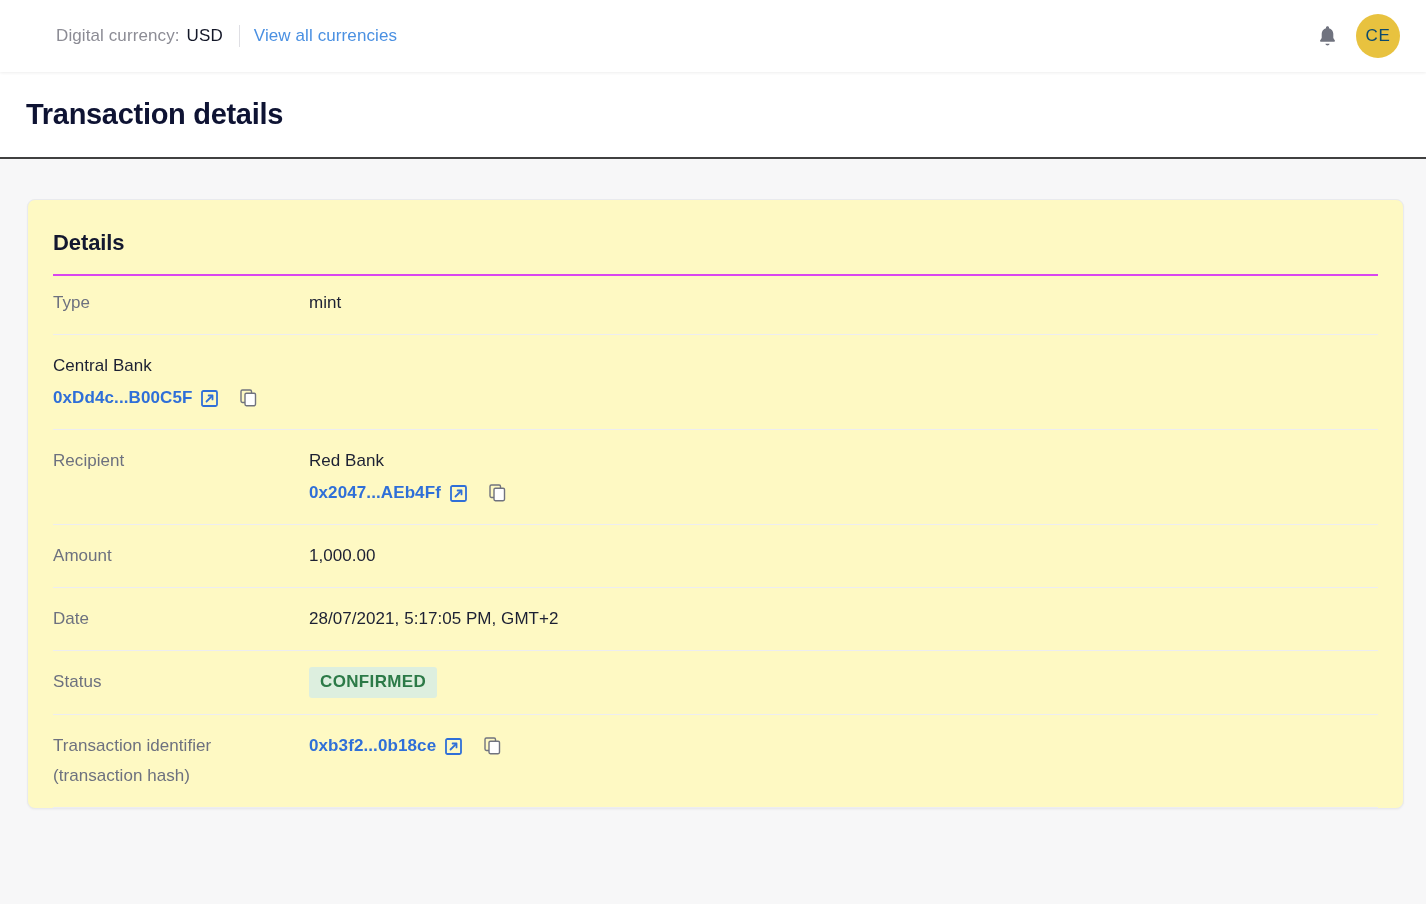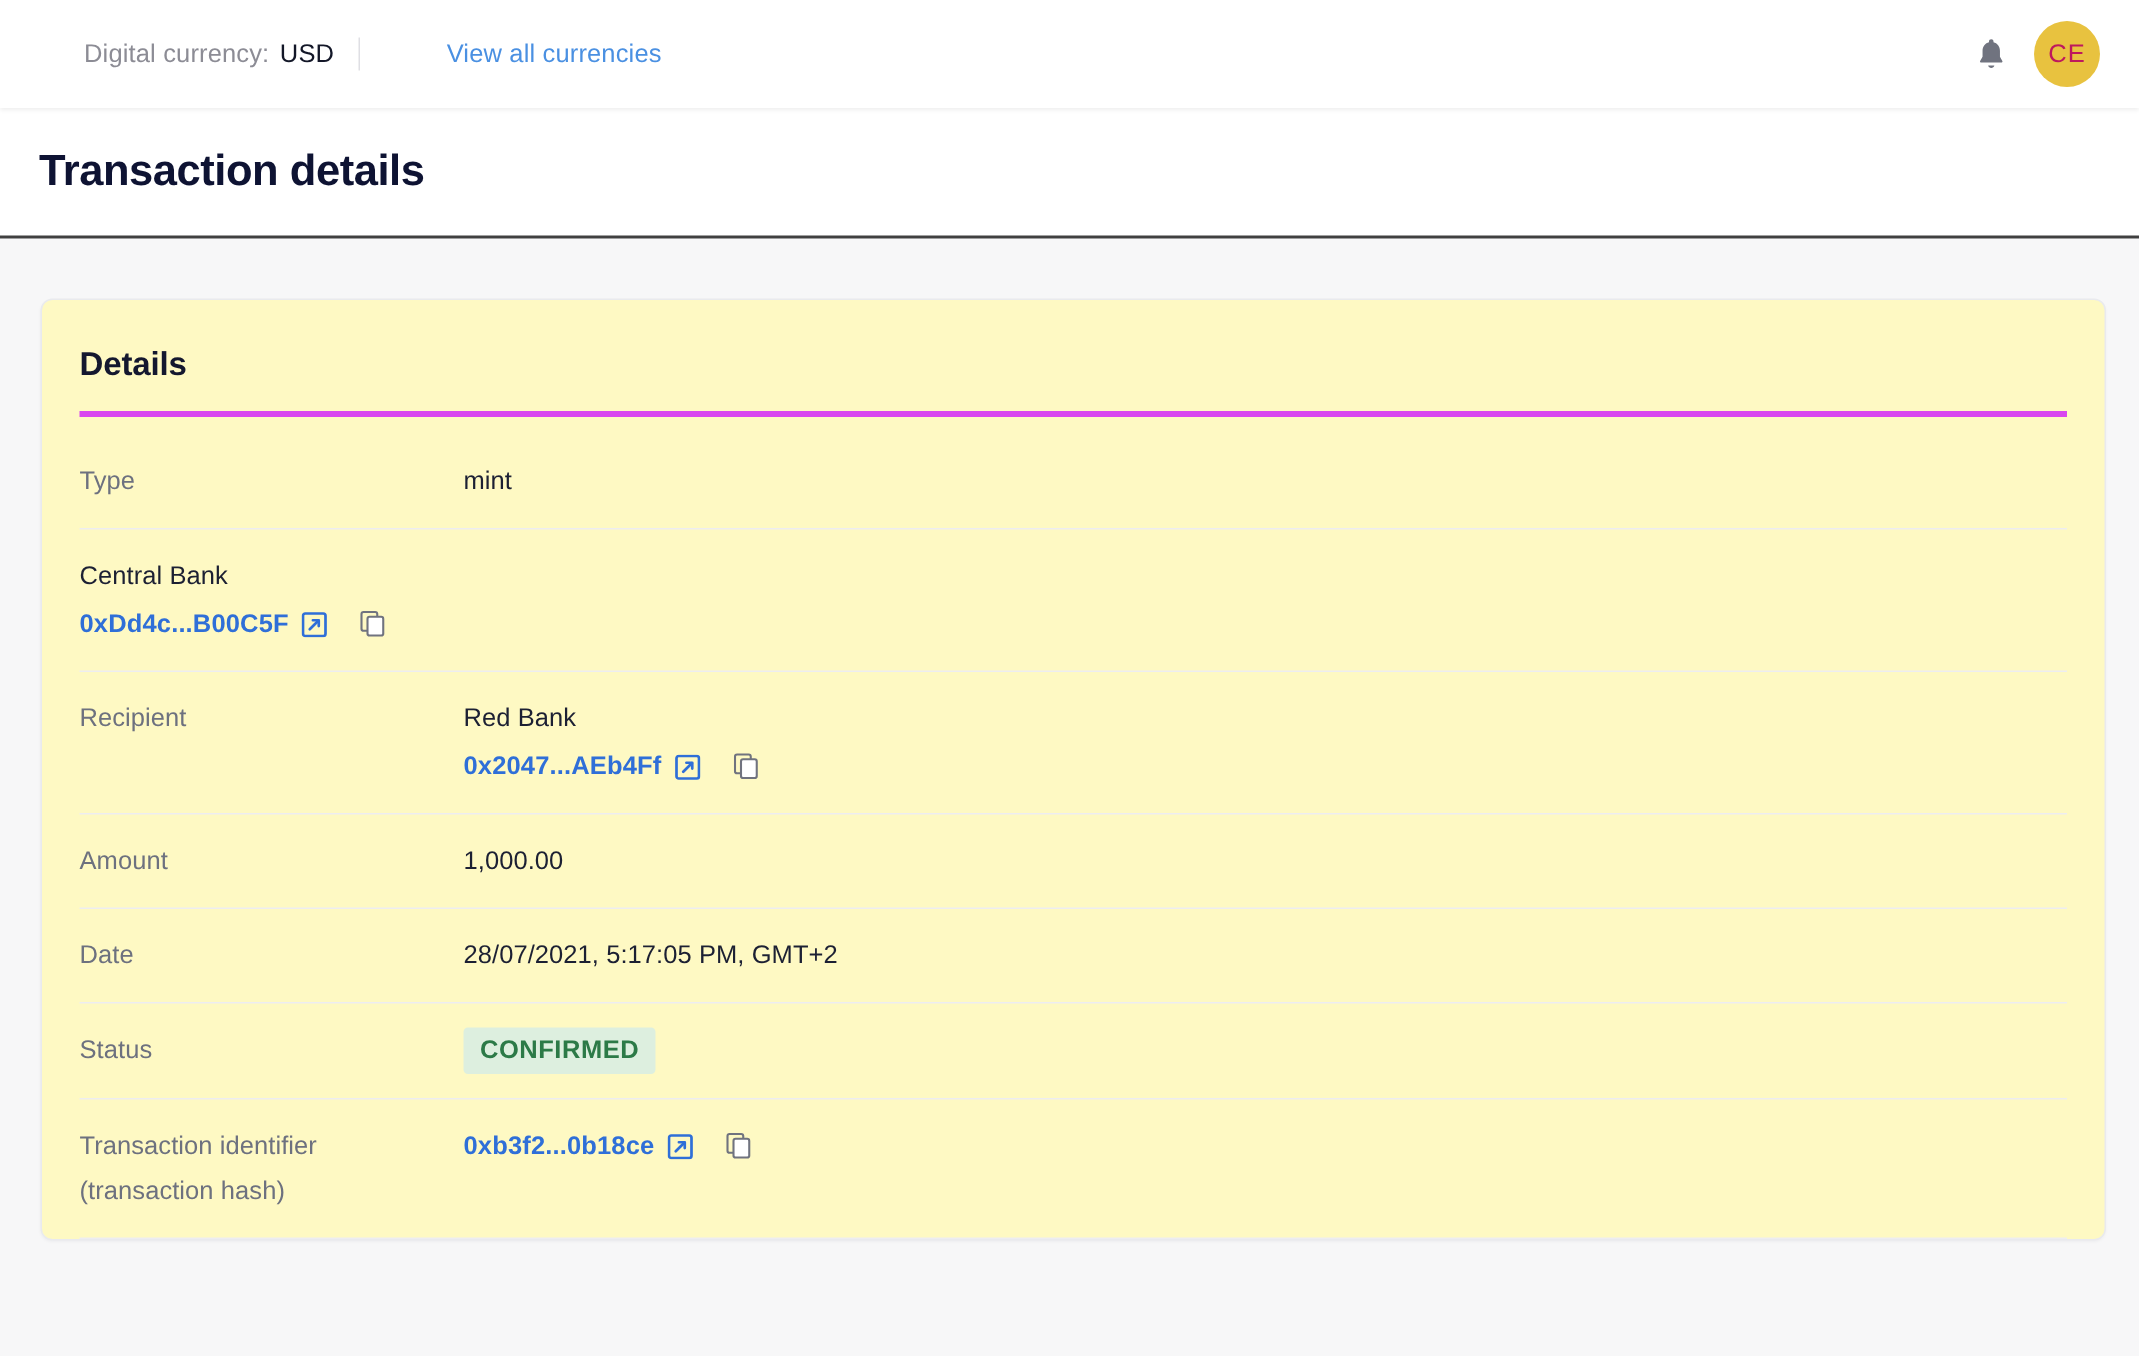--- a/index.html
+++ b/index.html
@@ -49,21 +49,20 @@
     height: 22px;
     background: #dfdfe4;
     margin: 0 14px 0 16px;
   }
   .currency-link {
     color: #4a90e2;
     font-size: 17px;
     text-decoration: none;
     cursor: pointer;
     letter-spacing: 0.1px;
-    margin-left: 44px;
   }
   .topbar-right {
     margin-left: auto;
     display: flex;
     align-items: center;
     gap: 14px;
   }
   .bell-btn {
     width: 30px;
     height: 32px;
@@ -73,21 +72,21 @@
     cursor: pointer;
     background: none;
     border: none;
     padding: 0;
   }
   .avatar {
     width: 44px;
     height: 44px;
     border-radius: 50%;
     background: #e8c23f;
-    color: #be185d;
+    color: #0c4a6e;
     display: flex;
     align-items: center;
     justify-content: center;
     font-size: 17px;
     letter-spacing: 0.6px;
     cursor: pointer;
     user-select: none;
   }
 
   
@@ -132,21 +131,21 @@
 
   .rows { margin-top: 18px; }
 
   .row {
     display: flex;
     align-items: flex-start;
     padding: 16px 0 16px 0;
     border-bottom: 1px solid #ededf1;
     min-height: 54px;
   }
-  .row:first-child { border-top: 4px solid #d946ef; padding-top: 28px; }
+  .row:first-child { border-top: 2px solid #d946ef; padding-top: 12px; }
   .row-label {
     width: 256px;
     flex: 0 0 256px;
     color: #6d717f;
     font-size: 17px;
     line-height: 30px;
     letter-spacing: 0.05px;
   }
   .row-value {
     flex: 1;

